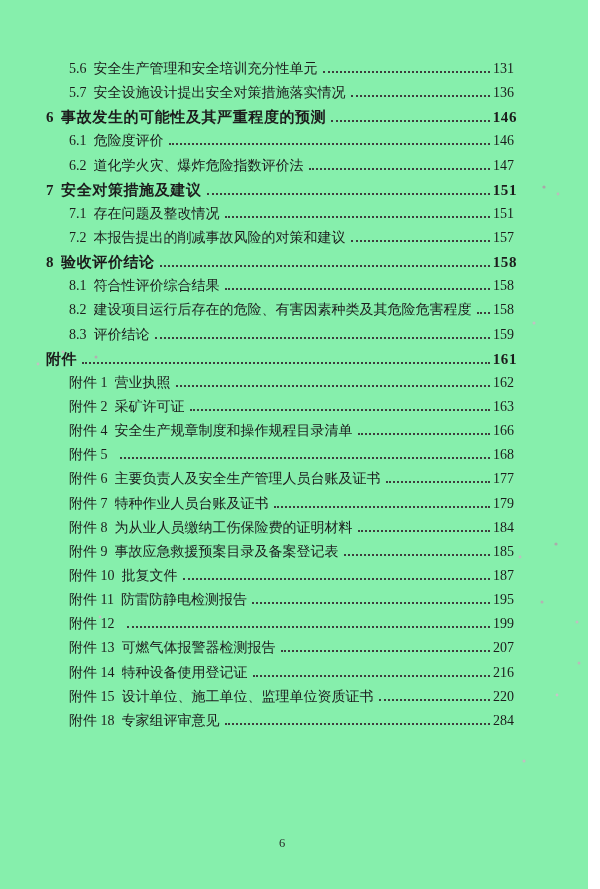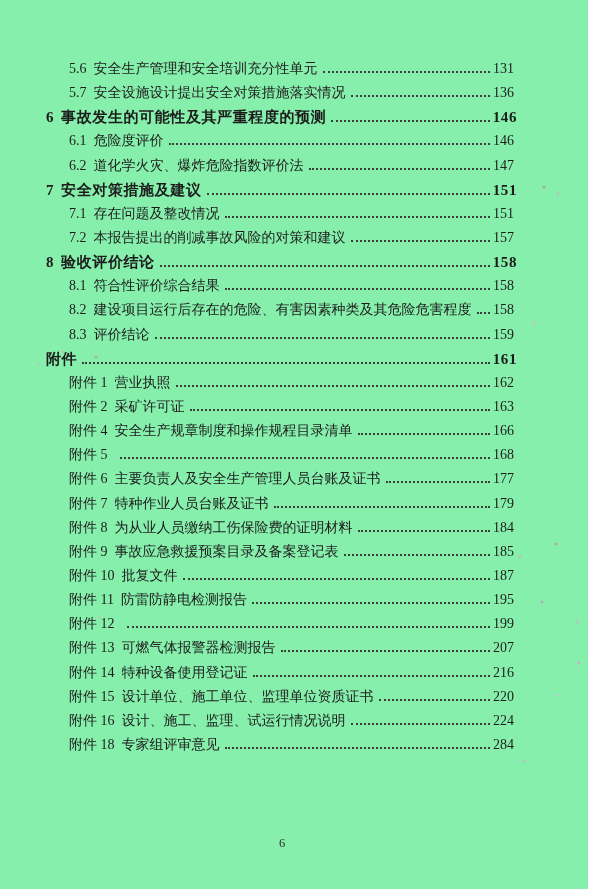--- a/index.html
+++ b/index.html
@@ -277,26 +277,20 @@
         <span class="pageno">216</span>
       </div>
 
       <div class="row sub">
         <span class="num">附件 15</span>
         <span class="title">设计单位、施工单位、监理单位资质证书</span>
         <span class="leader"></span>
         <span class="pageno">220</span>
       </div>
 
-      <div class="row sub">
-        <span class="num">附件 16</span>
-        <span class="title">设计、施工、监理、试运行情况说明</span>
-        <span class="leader"></span>
-        <span class="pageno">224</span>
-      </div>
 
 
       <div class="row sub">
         <span class="num">附件 18</span>
         <span class="title">专家组评审意见</span>
         <span class="leader"></span>
         <span class="pageno">284</span>
       </div>
     </div>
 

